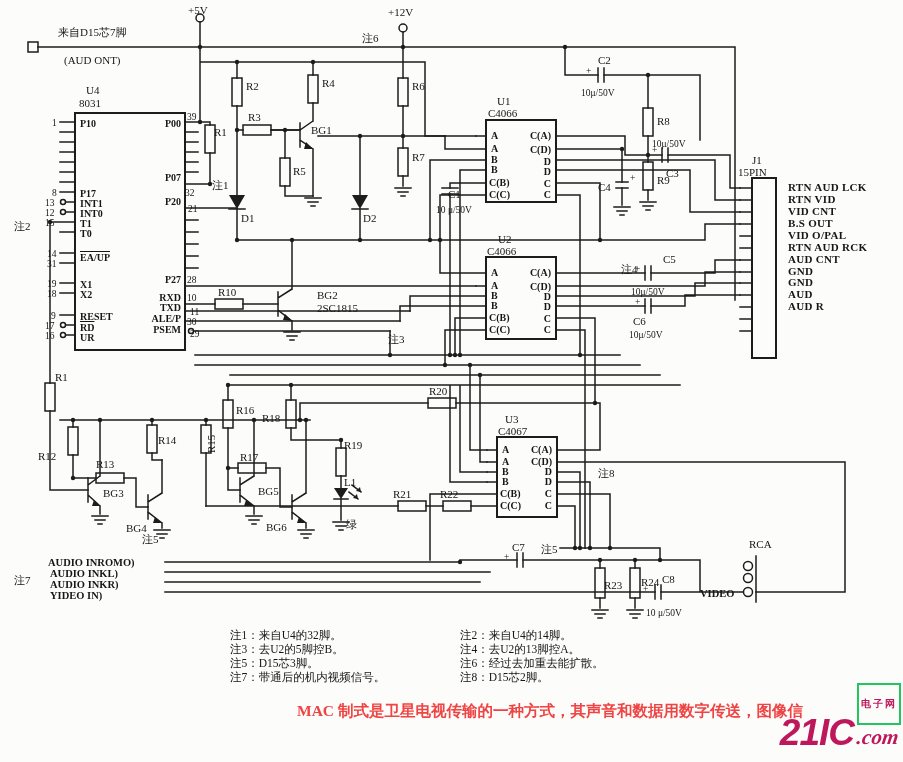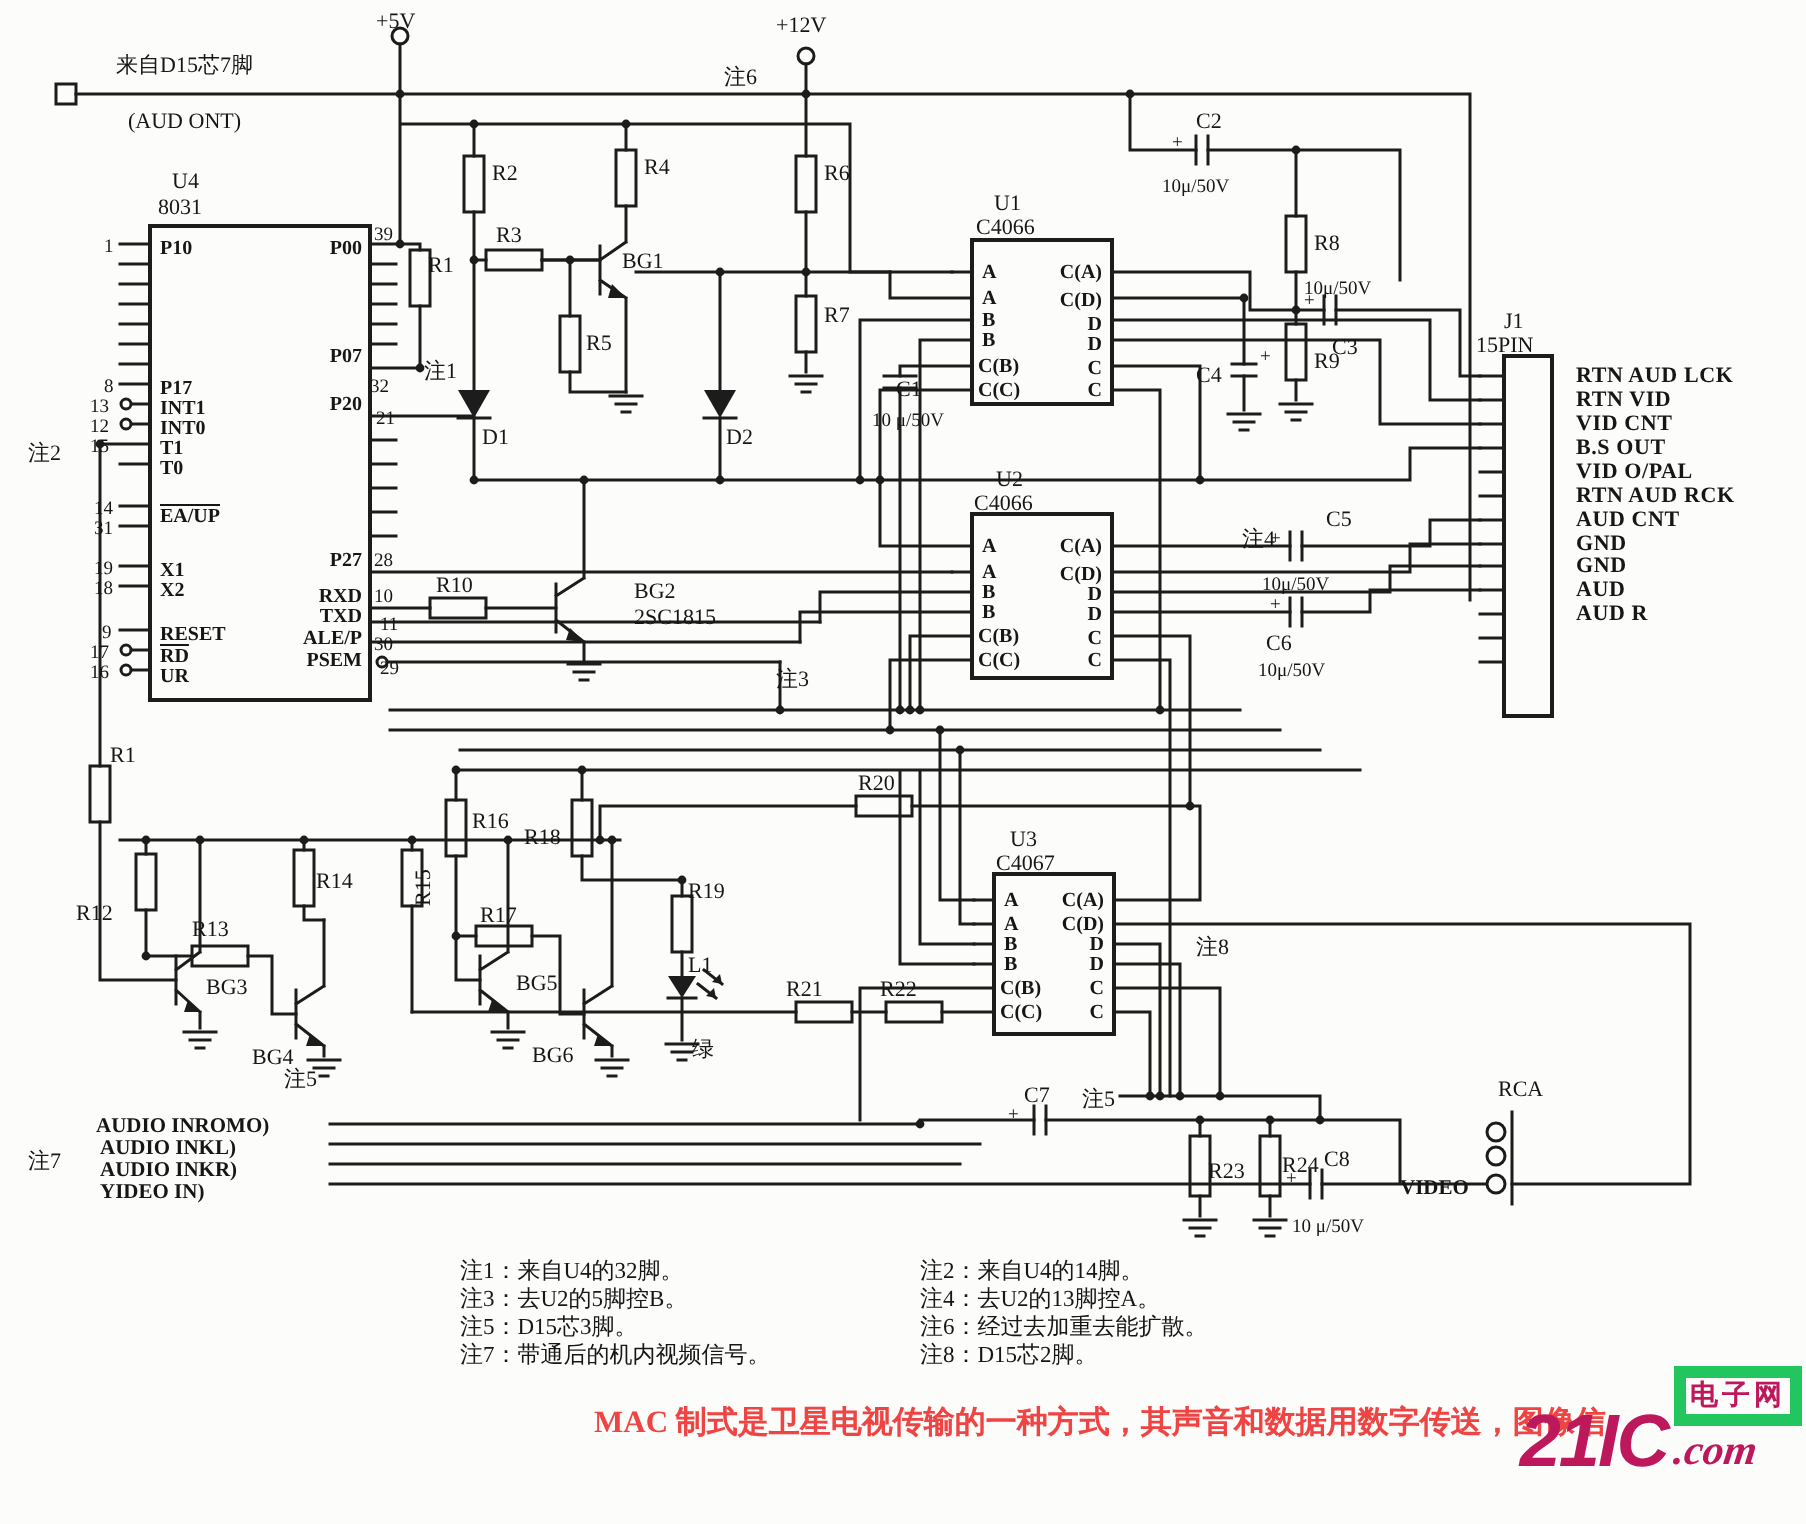--- a/index.html
+++ b/index.html
@@ -16,21 +16,21 @@
   .sig{font-size:10.5px;font-weight:700}
   .wire,.comp{stroke:#1c1c1c;stroke-width:1.5;fill:none;stroke-linecap:square}
   .icbox{stroke:#1c1c1c;stroke-width:2;fill:none}
   .solid{fill:#1c1c1c;stroke:none}
   .cap{position:absolute;font-family:"Liberation Serif","DejaVu Serif",serif;font-weight:bold;font-size:15.5px;color:#ef4444;white-space:nowrap}
   #cap1{left:297px;top:701px}
   #cap2{left:56px;top:728px}
   .wm{position:absolute;top:683px;right:2px;display:flex;align-items:flex-end;color:#be185d;font-style:italic;font-weight:bold;font-family:"Liberation Sans",sans-serif}
   .wm-main{font-size:37px;line-height:.95;letter-spacing:-1px}
   .wm-col{display:flex;flex-direction:column;margin-left:3px;align-items:flex-start}
-  .wm-cn{font-size:14px;border:6px solid #22c55e;padding:0 2px;letter-spacing:2px;font-style:normal}
+  .wm-cn{font-size:10px;border:2px solid #22c55e;padding:12px 2px;letter-spacing:2px;font-style:normal}
   .wm-suffix{font-size:21px;font-family:"Liberation Serif",serif;transform:skewX(-8deg)}
 </style>
 </head>
 <body>
 
 <div class="stage">
 <svg width="903" height="762" viewBox="0 0 903 762">
 
   <g>
     <path class="wire" d="M38 47 H735 M735 47 V300 M200 22 V122 M200 62 H425 M425 62 V136 M425 136 H476 M403 32 V78 M237 62 V78 M313 62 V75 M565 47 V75 M565 75 H598 M604 75 H700 M648 75 V108 M700 75 V140"></path>

